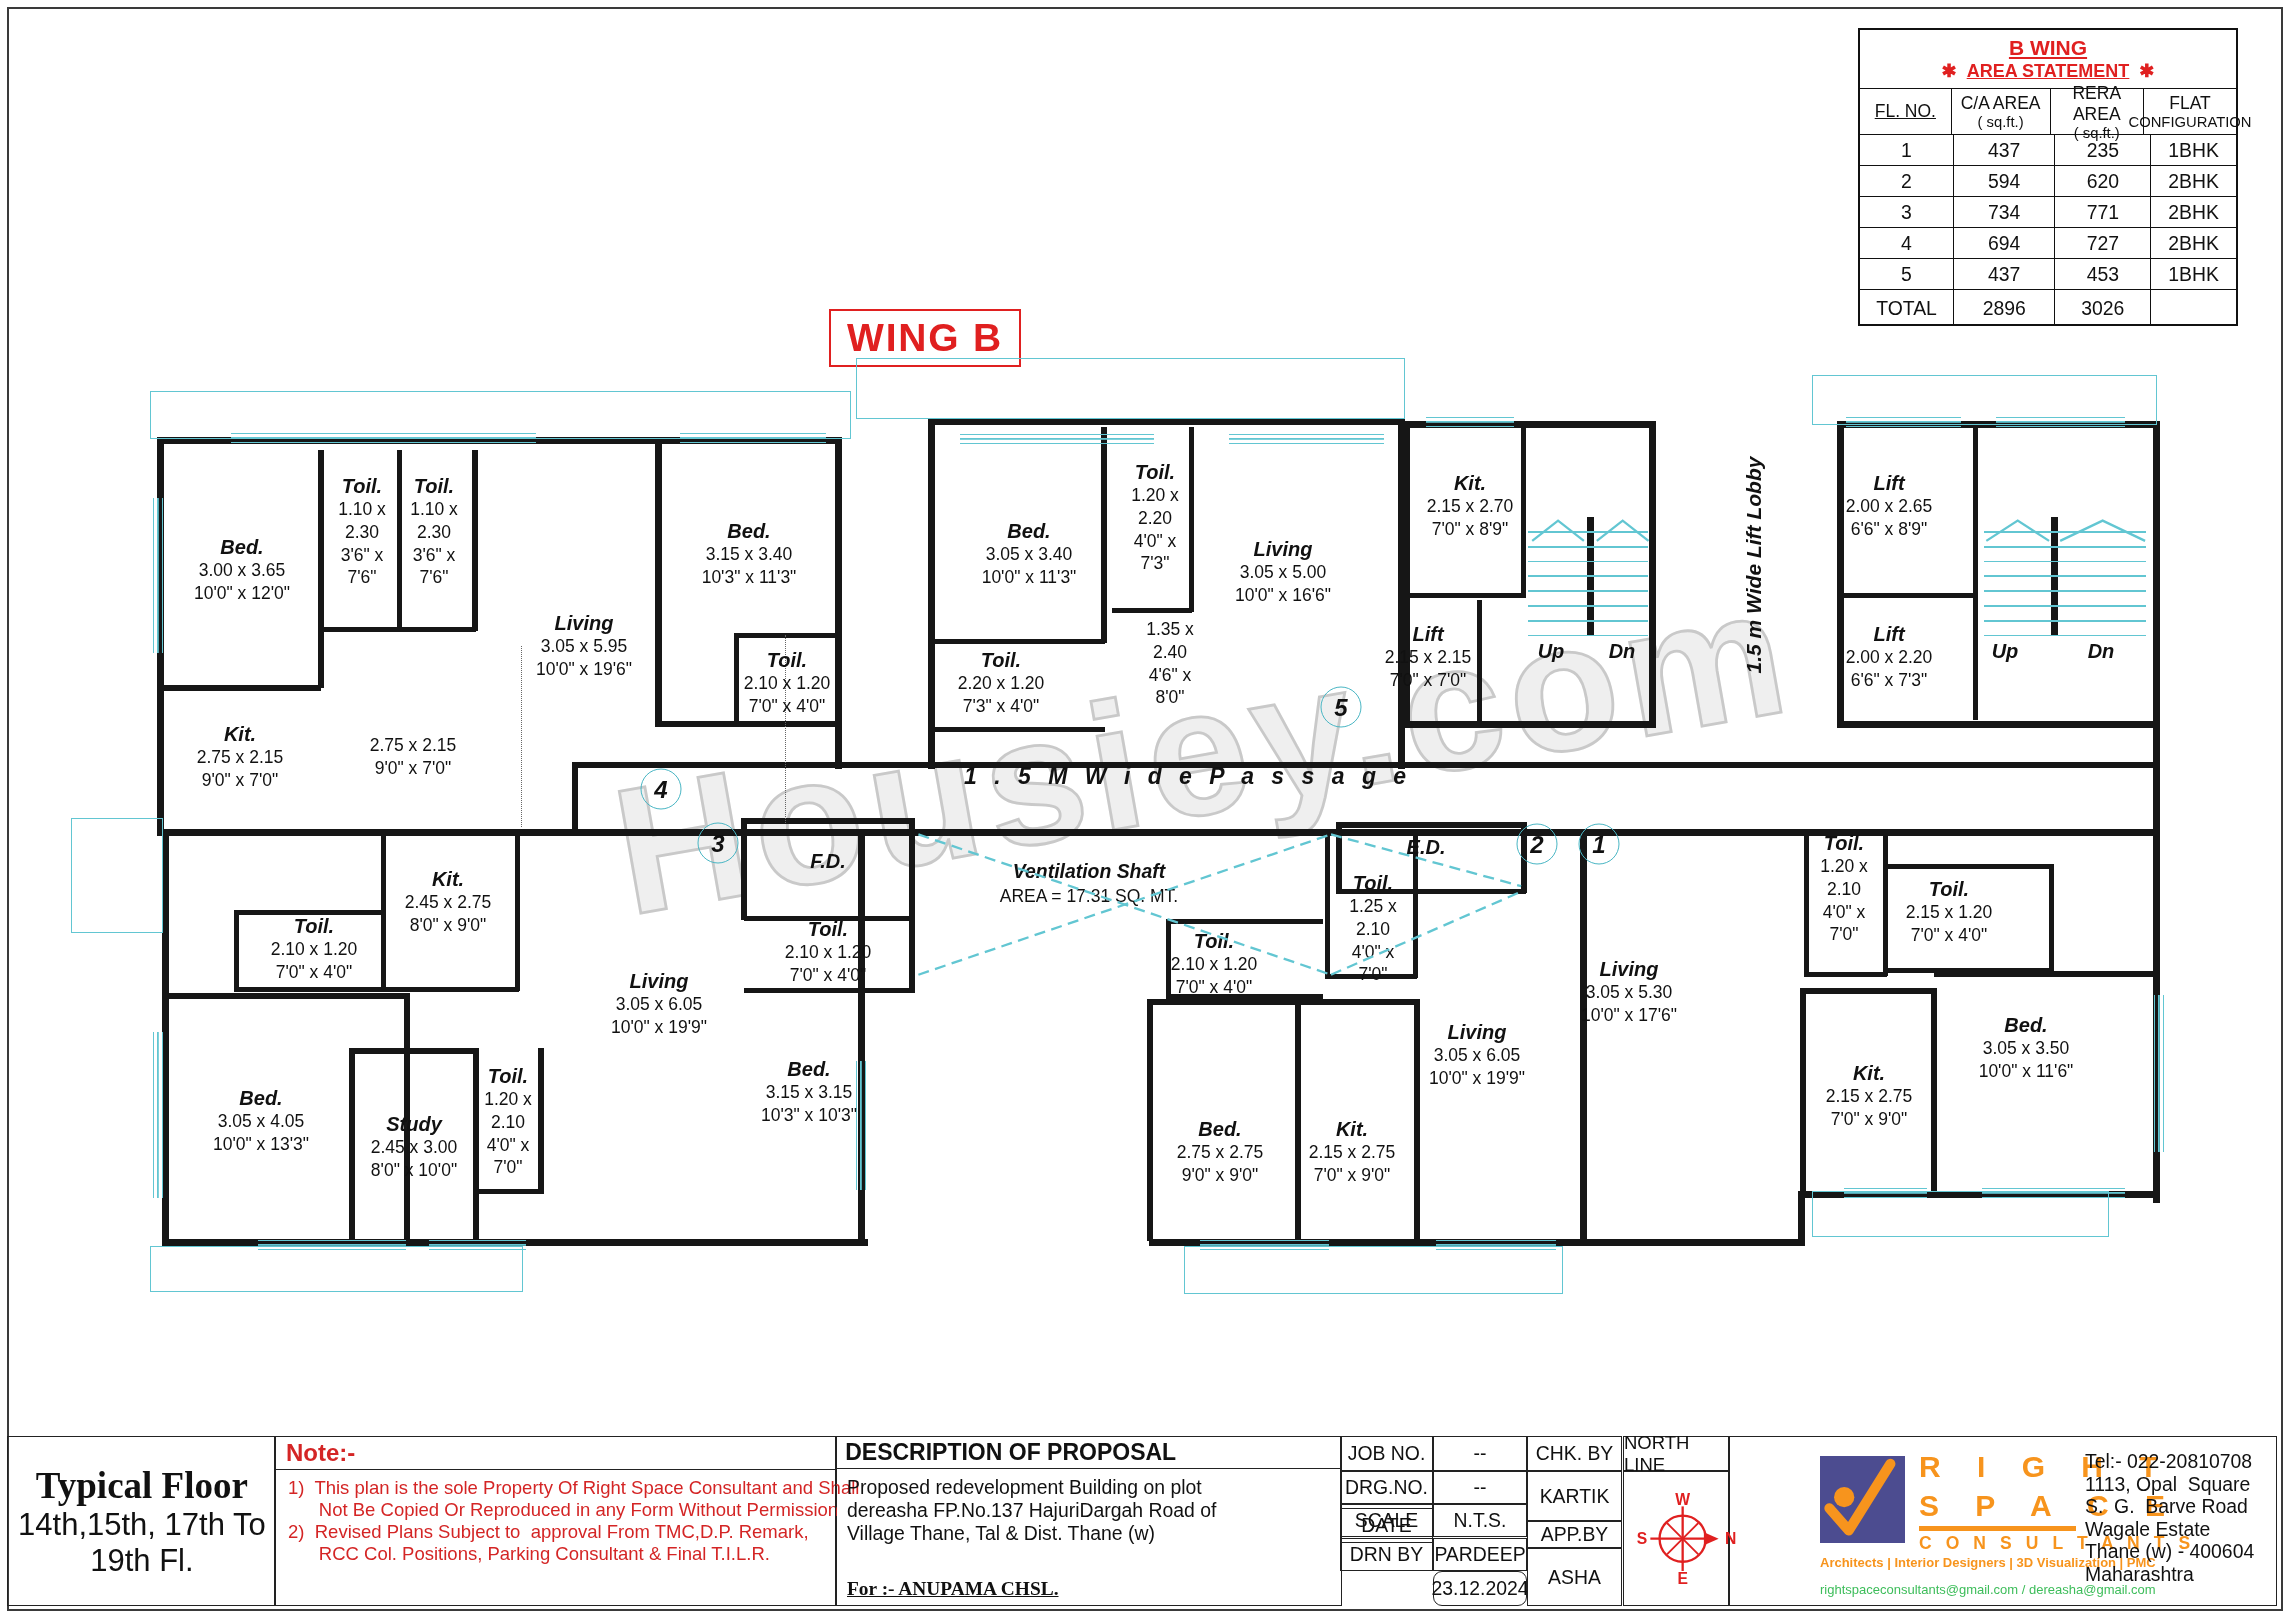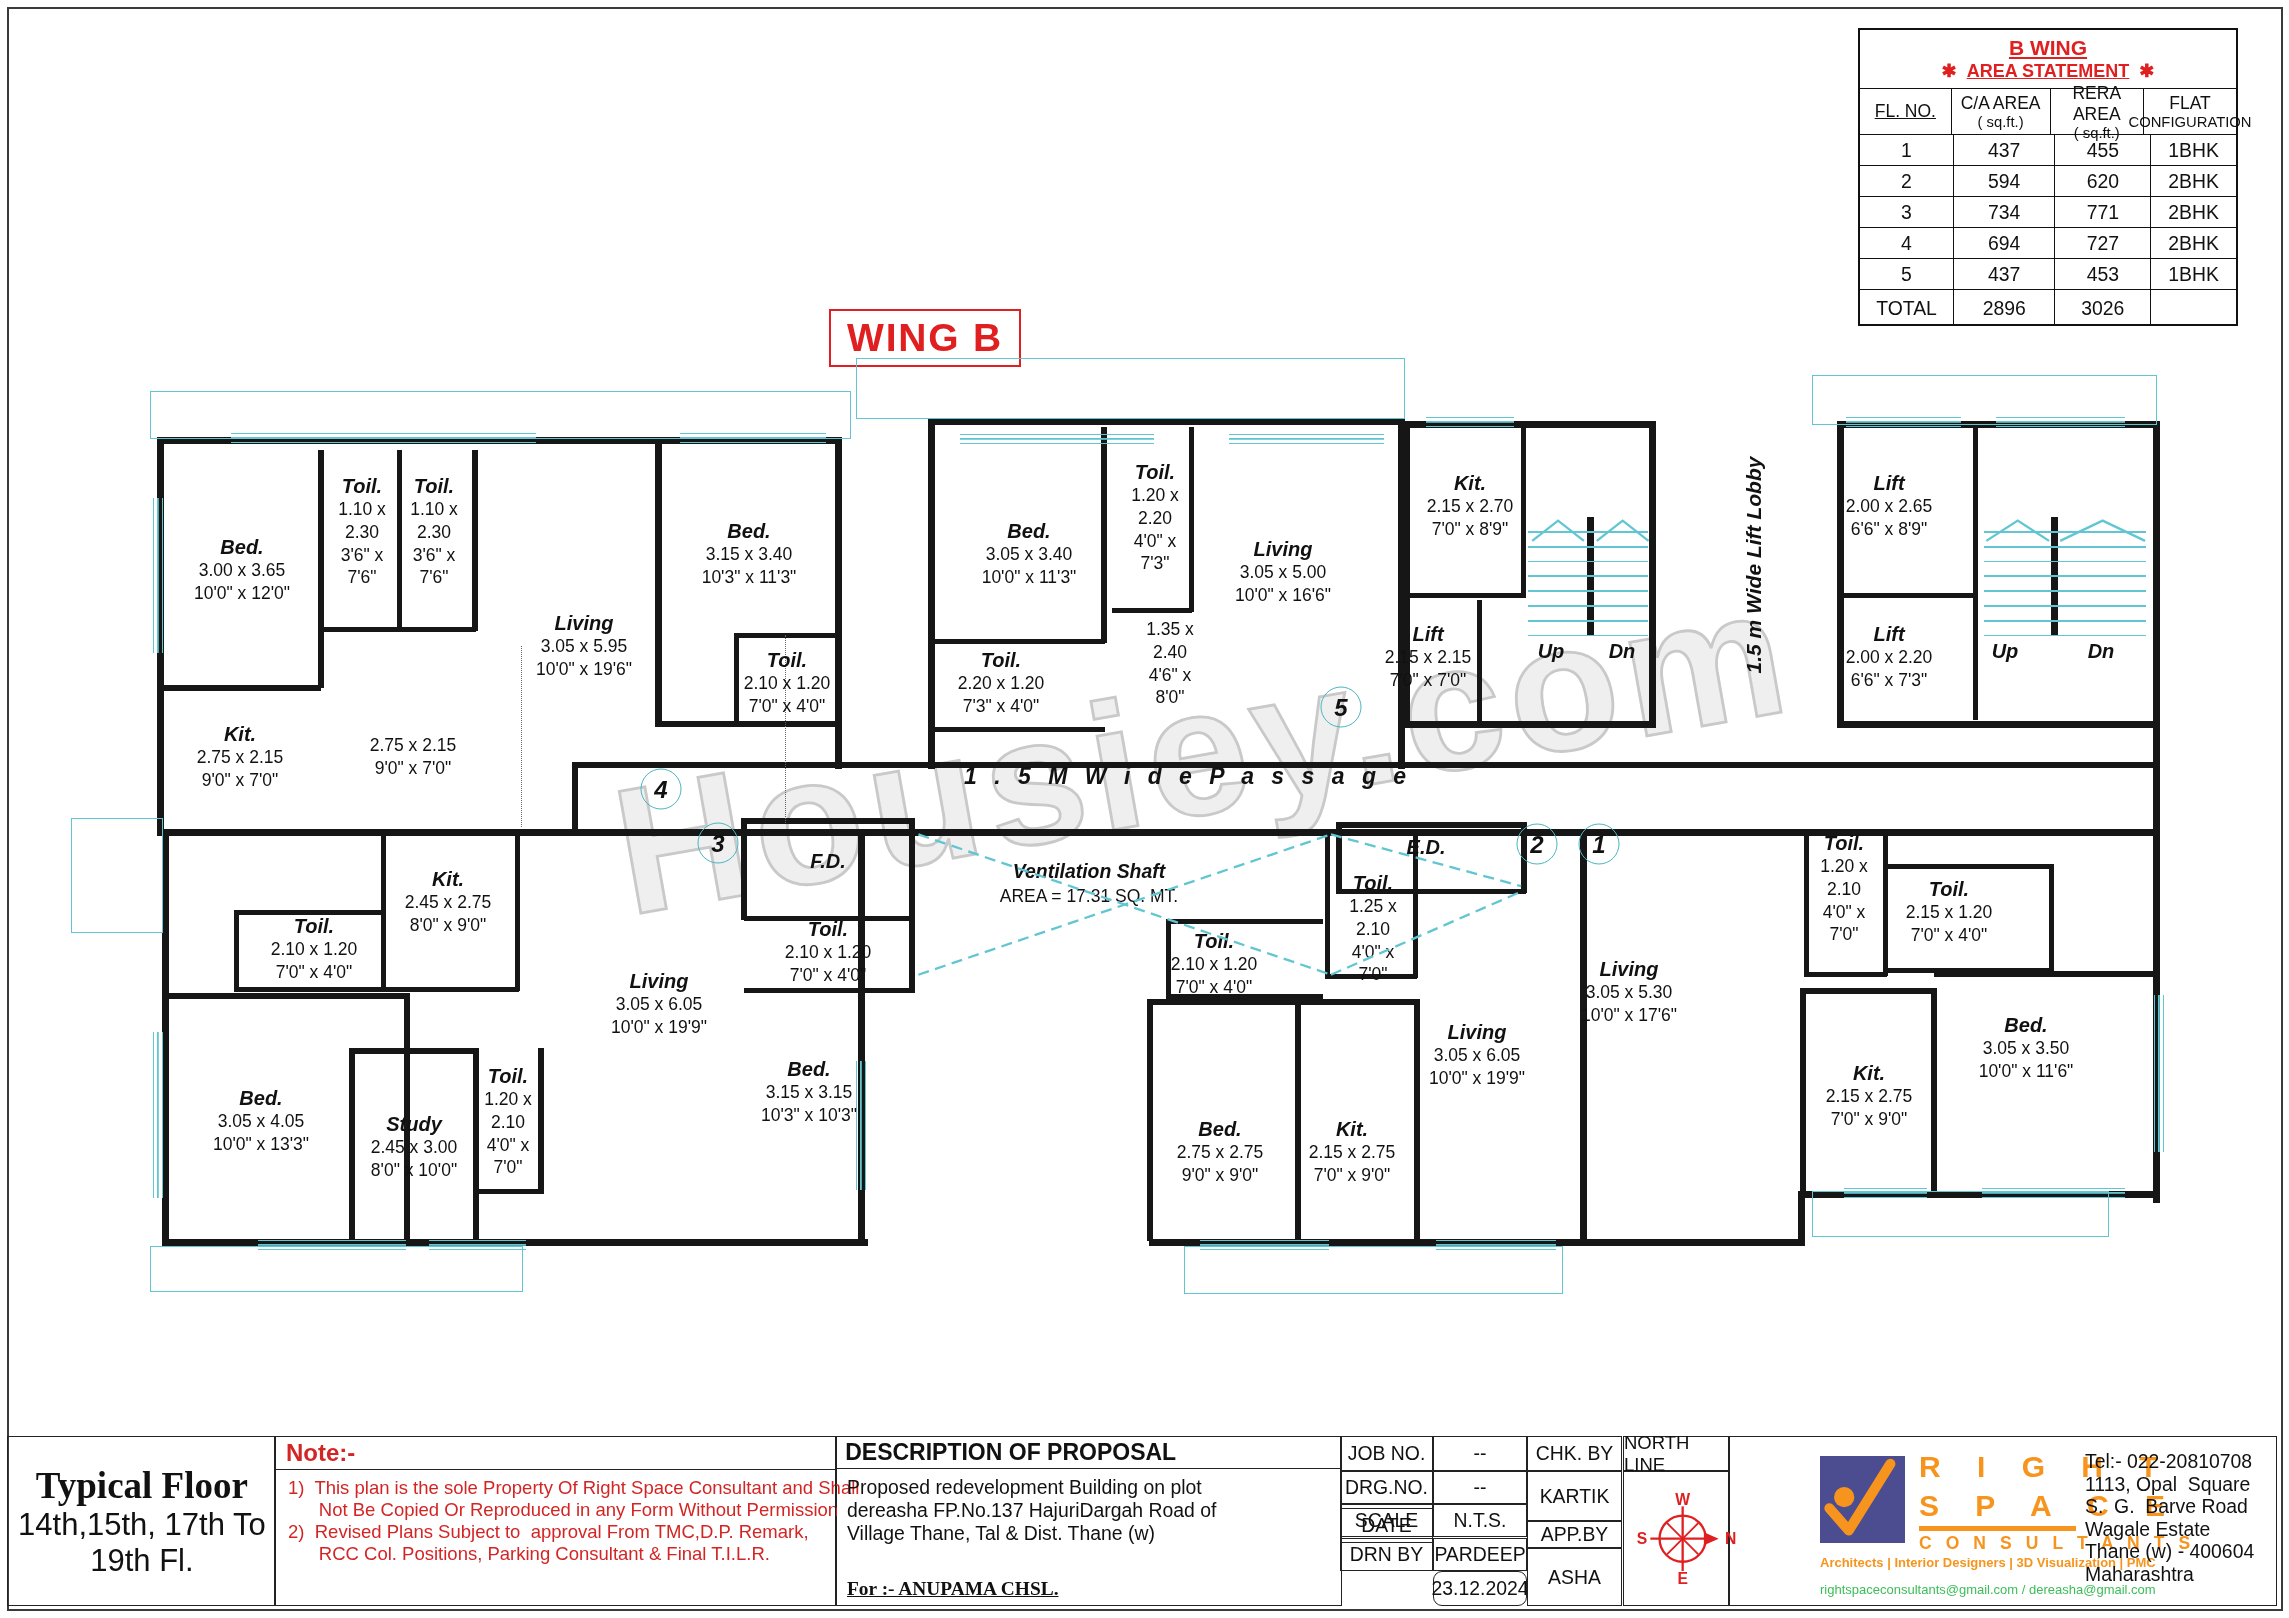--- a/index.html
+++ b/index.html
@@ -426,21 +426,21 @@
       </div>
       <div class="at-cell c3">
         <div>FLAT</div>
         <div class="h2">CONFIGURATION</div>
       </div>
     </div>
   <div id="at-body">
       <div class="at-row at-data">
         <div class="at-cell c0">1</div>
         <div class="at-cell c1">437</div>
-        <div class="at-cell c2">455</div>
+        <div class="at-cell c2">235</div>
         <div class="at-cell c3">1BHK</div>
       </div>
       <div class="at-row at-data">
         <div class="at-cell c0">2</div>
         <div class="at-cell c1">594</div>
         <div class="at-cell c2">620</div>
         <div class="at-cell c3">2BHK</div>
       </div>
       <div class="at-row at-data">
         <div class="at-cell c0">3</div>

